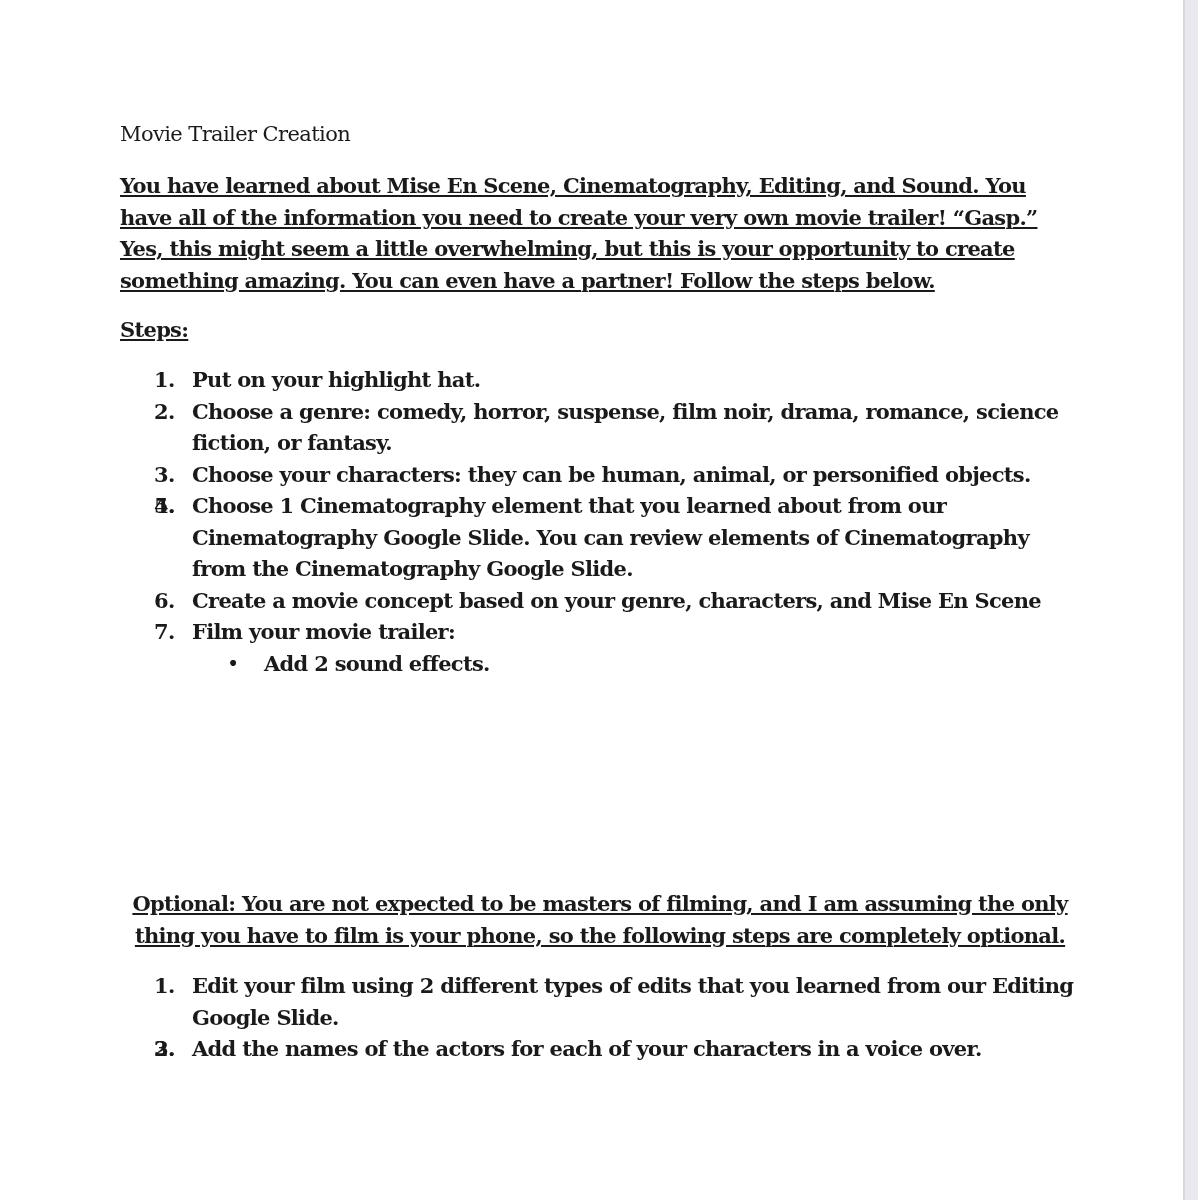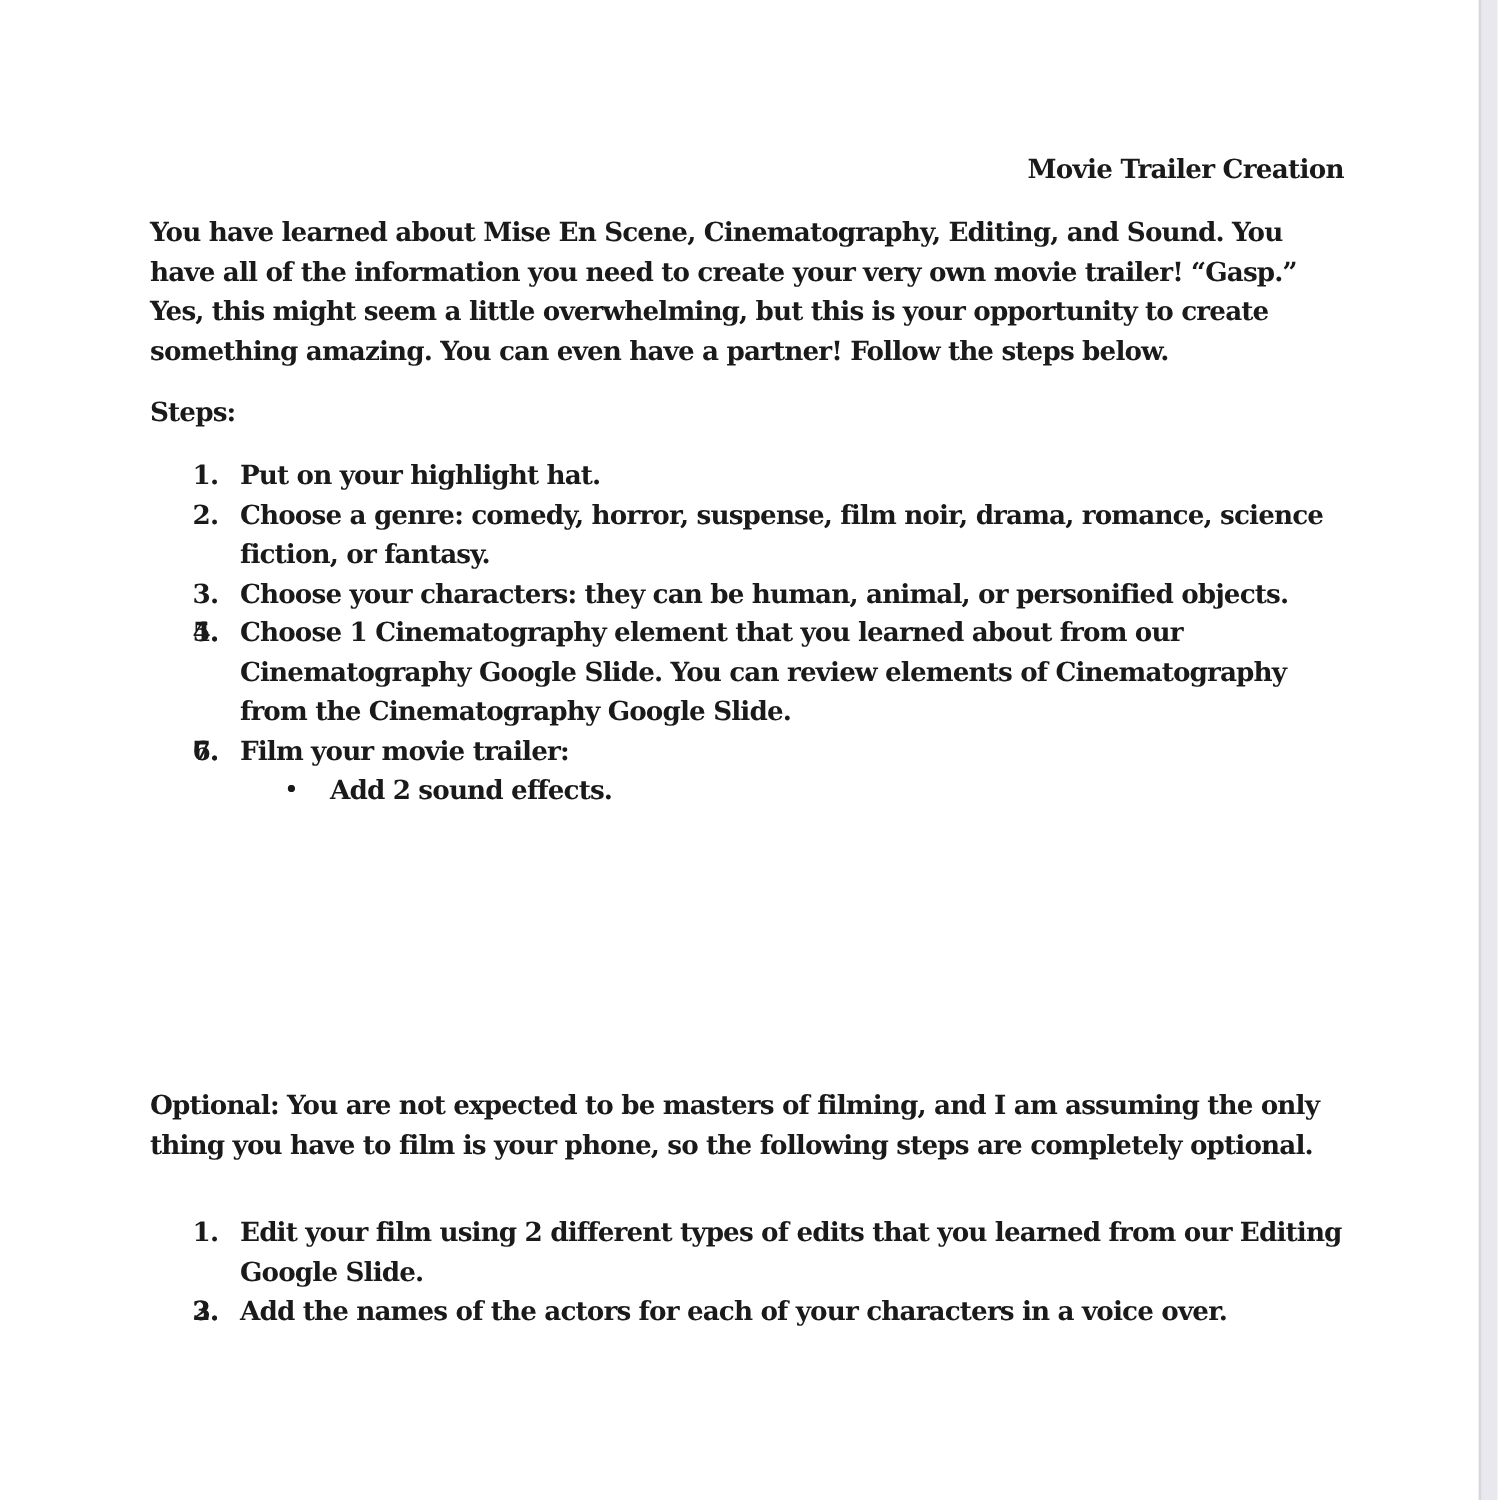--- a/index.html
+++ b/index.html
@@ -7,57 +7,57 @@
       width: 1198px; height: 1200px; position: relative; overflow: hidden;
       background: #ffffff; color: #1a1a1a;
       font-family: "DejaVu Serif", "Liberation Serif", serif;
     }
     .edge {
       position: absolute; top: 0; right: 0; width: 13px; height: 1200px;
       background: #e8e8ee; border-left: 2px solid #d8d8dc;
     }
     .page { position: absolute; left: 120px; top: 0; width: 960px; }
     .title {
-      position: absolute; top: 122px; left: 0; width: 955px; text-align: right;
-      font-size: 21px; letter-spacing: -0.6px; font-weight: bold;
+      position: absolute; top: 122px; left: 0; width: 955px; text-align: left;
+      font-size: 21px; letter-spacing: -0.6px; font-weight: normal;
     }
     .para {
       position: absolute; left: 0; width: 960px;
-      font-size: 21px; line-height: 31.5px; letter-spacing: -0.7px; font-weight: bold;
+      font-size: 21px; line-height: 31.5px; letter-spacing: -0.7px; font-weight: bold; text-decoration: underline;
     }
     .intro { top: 170px; }
     .steps-label { top: 314px; }
     ol { margin: 0; padding: 0; list-style: none; }
     .list { position: absolute; left: 34px; width: 920px; }
     .list li { position: relative; padding-left: 38px; font-size: 21px; line-height: 31.5px; letter-spacing: -0.7px; font-weight: bold; }
     .num { position: absolute; left: 0; top: 0; }
     .steps-list { top: 364px; }
     .sub { margin: 0; padding: 0; list-style: none; }
     .sub li { padding-left: 72px; position: relative; }
     .bullet { position: absolute; left: 36px; top: 0; font-size: 16px; }
-    .optional { top: 868px; }
+    .optional { top: 888px; text-align: center; }
     .opt-list { top: 970px; }
   </style>
 </head>
 <body>
 
 <div class="edge"></div>
 
 <div class="page">
   <div class="title">Movie Trailer Creation</div>
   <div class="para intro">You have learned about Mise En Scene, Cinematography, Editing, and Sound. You have all of the information you need to create your very own movie trailer! “Gasp.”  Yes, this might seem a little overwhelming, but this is your opportunity to create something amazing. You can even have a partner! Follow the steps below.</div>
   <div class="para steps-label">Steps:</div>
 
   <ol class="list steps-list">
     <li><span class="num">1.</span><span>Put on your highlight hat.</span></li>
     <li><span class="num">2.</span><span>Choose a genre: comedy, horror, suspense, film noir, drama, romance, science fiction, or fantasy.</span></li>
     <li><span class="num">3.</span><span>Choose your characters: they can be human, animal, or personified objects.</span></li>
     <li><span class="num">4.</span></li>
     <li><span class="num">5.</span><span>Choose 1 Cinematography  element that you learned about from our Cinematography Google Slide. You can review elements of Cinematography from the Cinematography Google Slide.</span></li>
-    <li><span class="num">6.</span></li>
+    <li><span class="num">6.</span><span>Create a movie concept based on your genre, characters, and Mise En Scene</span></li>
     <li><span class="num">7.</span><span>Film your movie trailer:</span>
       <ul class="sub">
         <li><span class="bullet">•</span></li>
         <li><span class="bullet">•</span><span>Add 2 sound effects.</span></li>
       </ul>
     </li>
   </ol>
 
   <div class="para optional">Optional: You are not expected to be masters of filming, and I am assuming the only thing you have to film is your phone, so the following steps are completely optional.</div>
 

